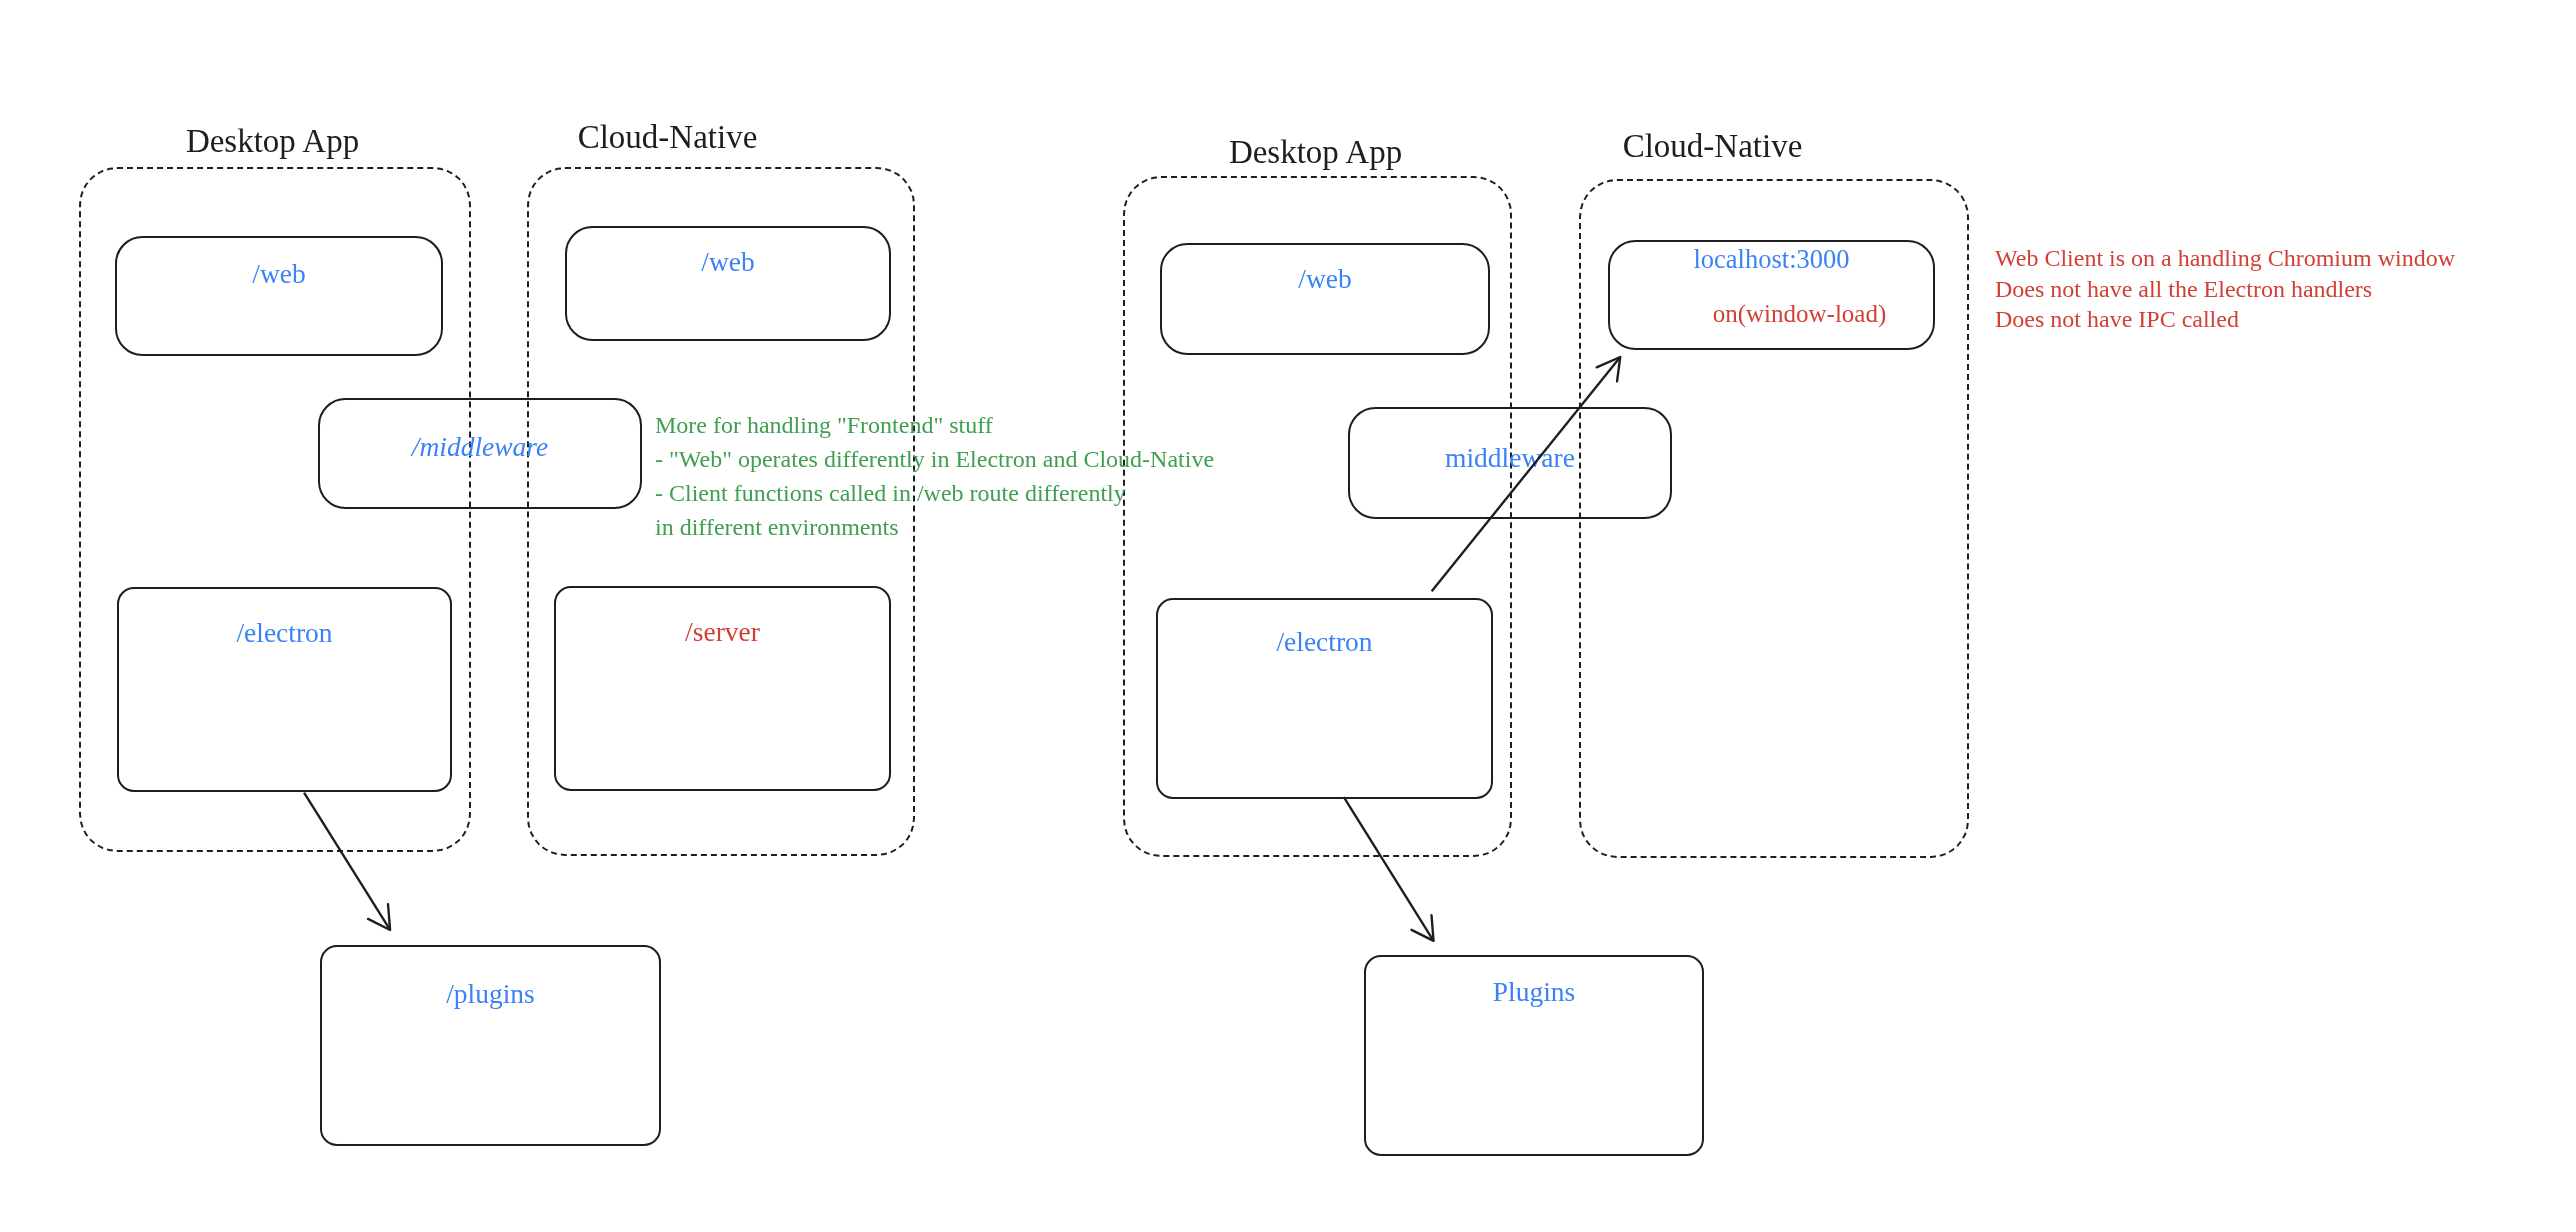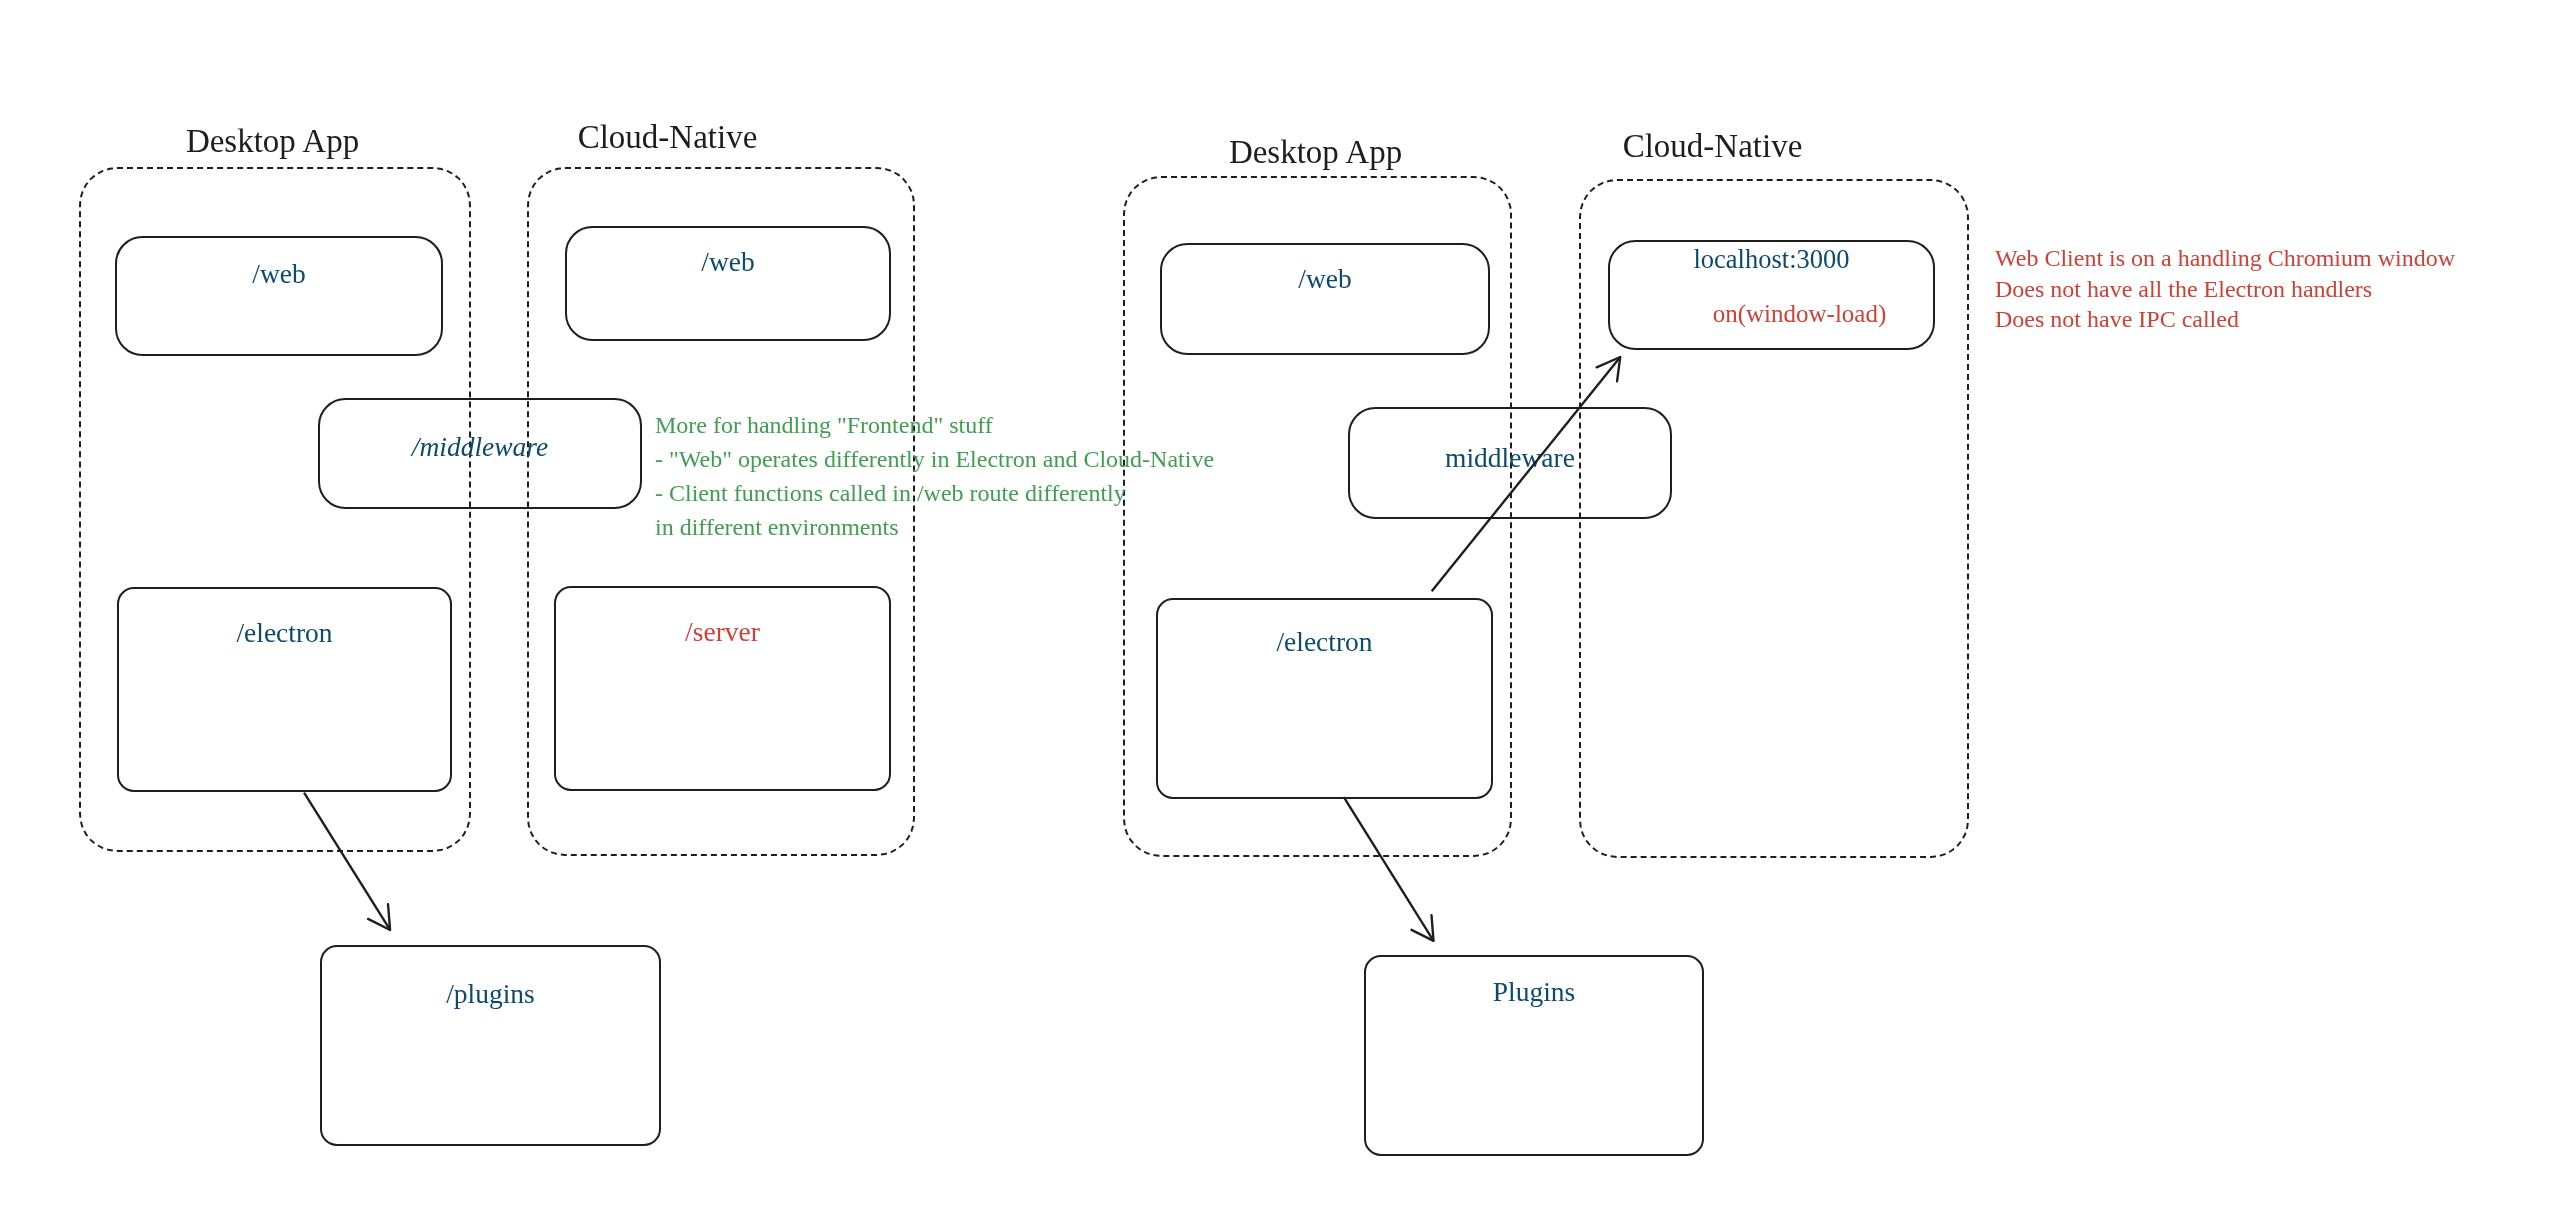--- a/index.html
+++ b/index.html
@@ -46,21 +46,21 @@
   }
   .r30 { border-radius: 27.5px; }
   .r45 { border-radius: 17px; }
   .box-label {
     position: absolute;
     left: 0;
     right: 0;
     text-align: center;
     font-size: 27.5px;
     white-space: nowrap;
-    color: #0c4a6e;
+    color: #3b82f6;
   }
   .note-line {
     position: absolute;
     font-size: 24px;
     white-space: nowrap;
     z-index: 4;
   }
   .green { color: #3f9e4f; }
   .red { color: #d13f35; }
 </style>

